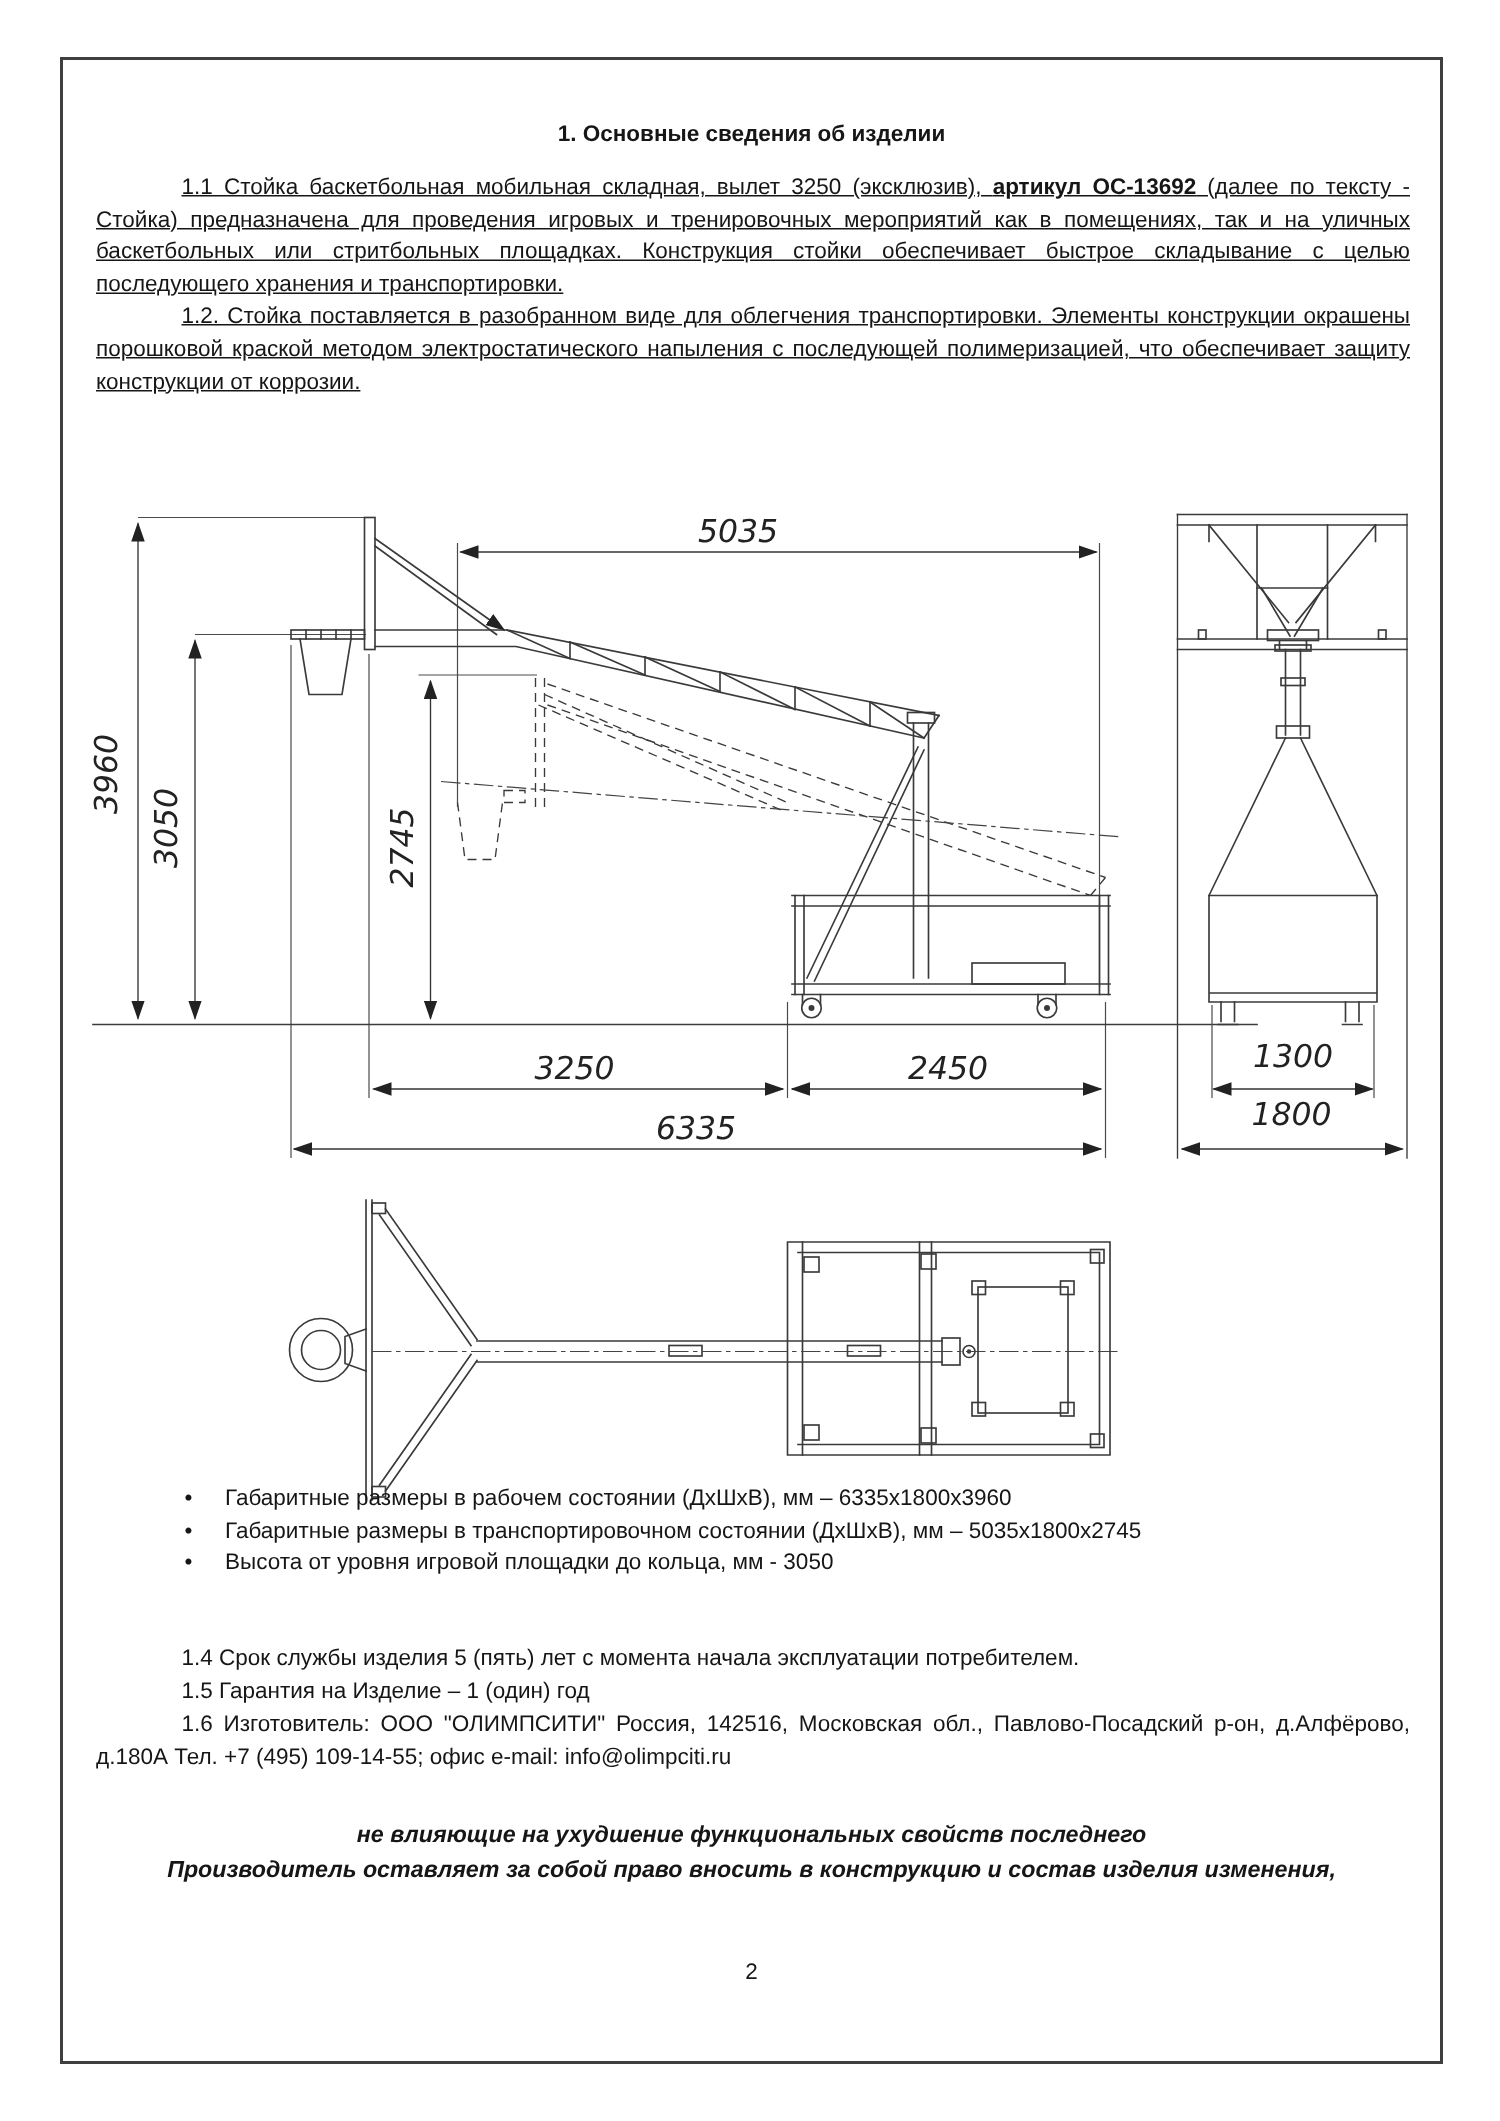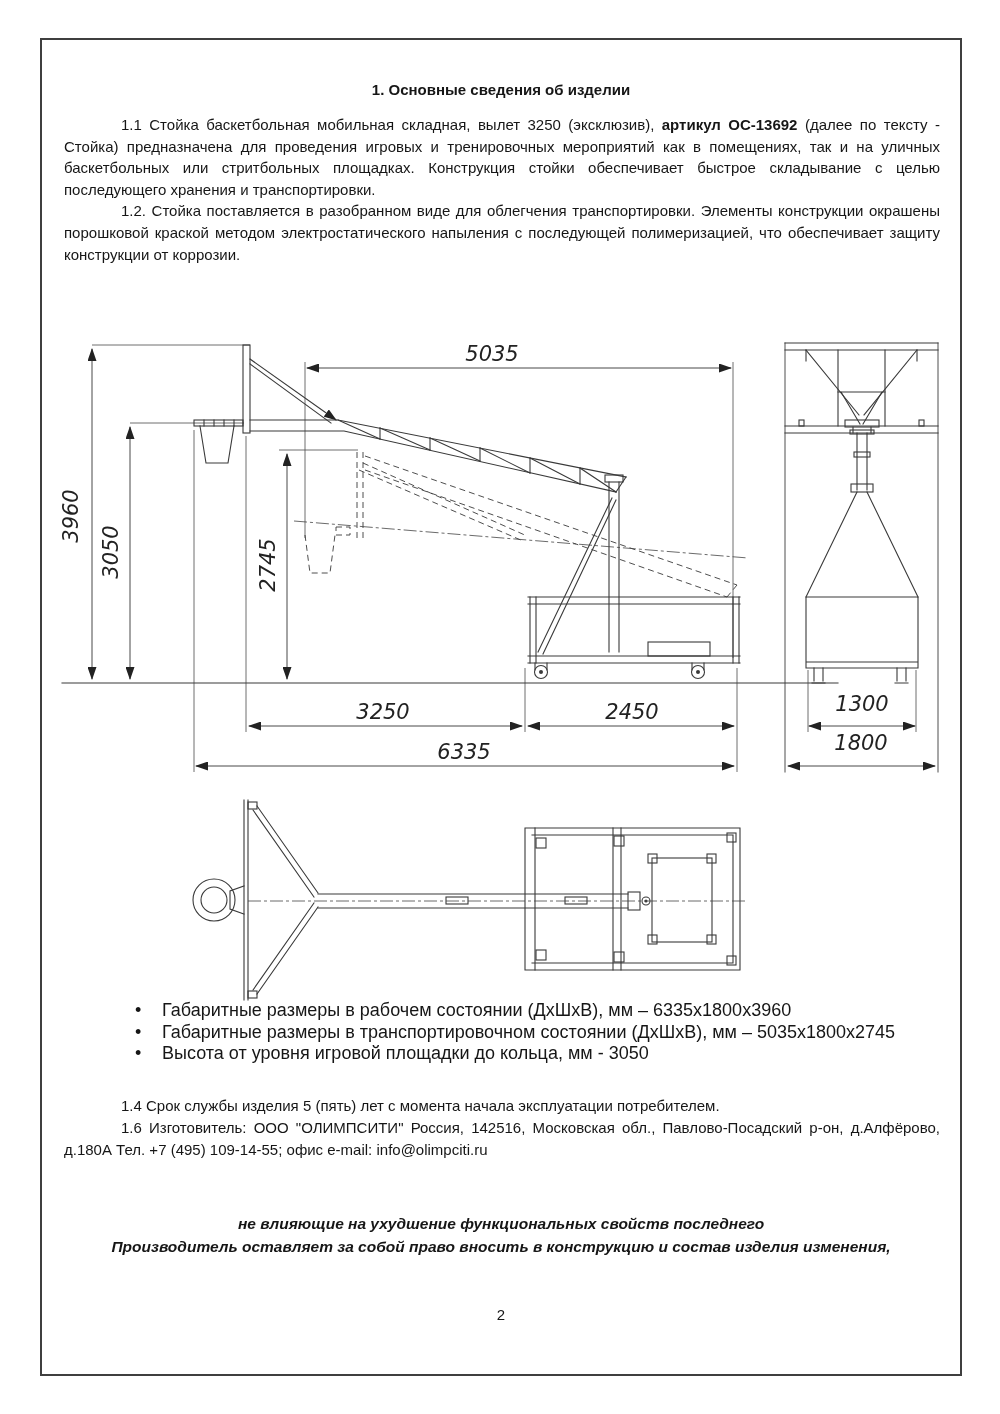--- a/index.html
+++ b/index.html
@@ -1,22 +1,22 @@
 <!DOCTYPE html>
 <html><head>
 <meta charset="utf-8">
 <style>
   html,body{margin:0;padding:0;background:#ffffff;}
   .canvas{position:relative;width:964px;height:1414px;background:#fff;overflow:hidden;
           font-family:"Liberation Sans",sans-serif;color:#161616;}
   .page{position:absolute;left:40px;top:38px;width:918px;height:1334px;border:2px solid #3f3f3f;background:#fff;}
   .title{position:absolute;top:41px;left:0;right:0;text-align:center;font-size:15px;font-weight:bold;}
   .intro{position:absolute;top:74px;left:22px;right:20px;font-size:15px;line-height:21.6px;text-align:justify;}
-  .intro p{margin:0;text-indent:57px;}
-  .bullets{position:absolute;top:948px;left:0;right:20px;margin:12px;padding:0;font-size:18px;line-height:21.6px;}
+  .intro p{margin:0;text-indent:57px;text-decoration:underline;}
+  .bullets{position:absolute;top:948px;left:0;right:20px;margin:0;padding:0;font-size:15px;line-height:21.6px;}
   .bullets li{list-style:none;position:relative;padding-left:108px;}
   .bullets li::before{content:"\2022";position:absolute;left:81px;}
   .paras2{position:absolute;top:1055px;left:22px;right:20px;font-size:15px;line-height:22px;text-align:justify;}
   .paras2 p{margin:0;text-indent:57px;}
   .footer-note{position:absolute;top:1172px;left:40px;right:40px;text-align:center;
                font-size:15.5px;font-weight:bold;font-style:italic;line-height:23px;}
   .page-num{position:absolute;top:1266px;left:0;right:0;text-align:center;font-size:15px;}
   svg .ln{stroke:#3a3a3a;stroke-width:1.1;fill:none;stroke-linecap:square;}
   svg .th{stroke:#4a4a4a;stroke-width:0.8;fill:none;}
   svg .dim{stroke:#333;stroke-width:0.9;fill:none;}
@@ -194,20 +194,21 @@
     </svg>
 
     <ul class="bullets">
       <li>Габаритные размеры в рабочем состоянии (ДхШхВ), мм – 6335х1800х3960</li>
       <li>Габаритные размеры в транспортировочном состоянии (ДхШхВ), мм – 5035х1800х2745</li>
       <li>Высота от уровня игровой площадки до кольца, мм - 3050</li>
     </ul>
 
     <div class="paras2">
       <p>1.4 Срок службы изделия 5 (пять) лет с момента начала эксплуатации потребителем.</p>
+      <p>1.5 Гарантия на Изделие – 1 (один) год</p>
       <p>1.6 Изготовитель: ООО "ОЛИМПСИТИ" Россия, 142516, Московская обл., Павлово-Посадский р-он, д.Алфёрово, д.180А Тел. +7 (495) 109-14-55; офис e-mail: info@olimpciti.ru</p>
     </div>
 
     <div class="footer-note">
       <div>не влияющие на  ухудшение функциональных  свойств последнего</div>
       <div>Производитель оставляет за собой право вносить в  конструкцию и состав изделия  изменения,</div>
     </div>
 
     <div class="page-num">2</div>
   </div>

